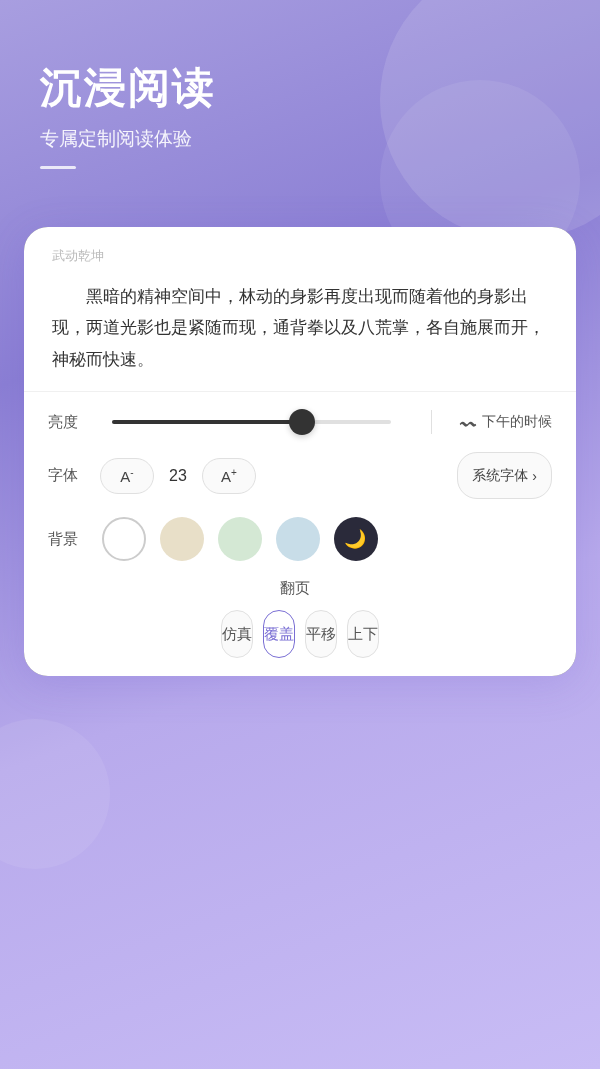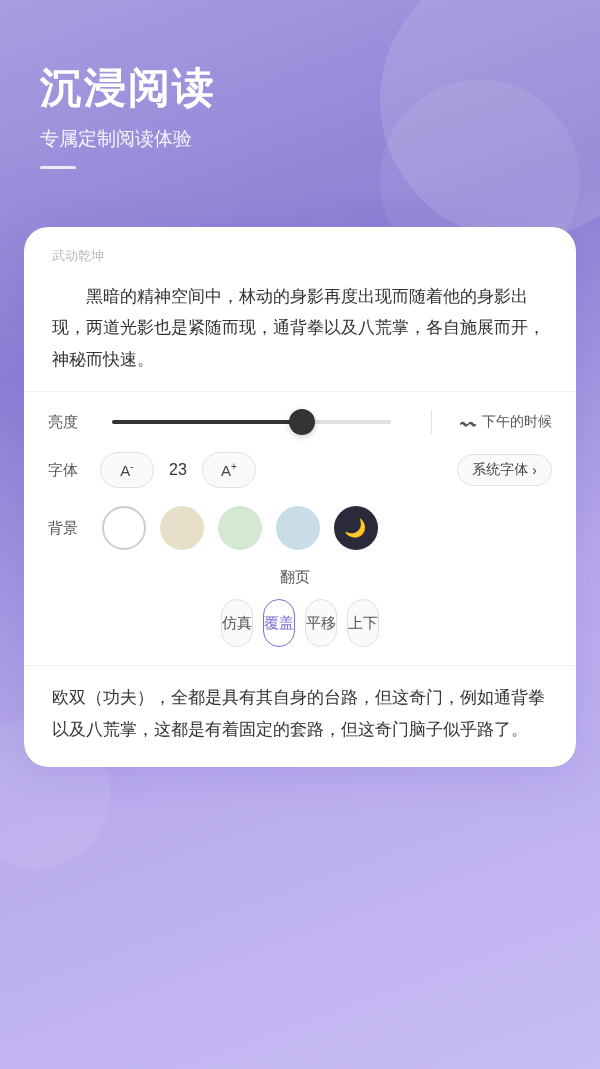--- a/index.html
+++ b/index.html
@@ -187,21 +187,21 @@
       font-size: 16px;
       color: #333;
       font-weight: 500;
       min-width: 24px;
       text-align: center;
     }
     .font-family-btn {
       display: flex;
       align-items: center;
       justify-content: center;
-      height: 32px;
+      height: 47px;
       padding: 0 14px;
       border: 1.5px solid #e0e0e0;
       border-radius: 20px;
       font-size: 14px;
       color: #444;
       cursor: pointer;
       background: #fafafa;
       margin-left: auto;
       gap: 4px;
     }
@@ -353,17 +353,14 @@
           <span>平移</span>
         </div>
         <div class="pageturn-btn">
           <span>上下</span>
         </div>
       </div>
     </div>
 
   </div>
 
-  <div class="bottom-text-area">
-    <div class="bottom-text">欧双（功夫），全都是具有其自身的台路，但这奇门，例如通背拳以及八荒掌，这都是有着固定的套路，但这奇门脑子似乎路了。</div>
-  </div>
 
 </div>
 
 </body></html>

